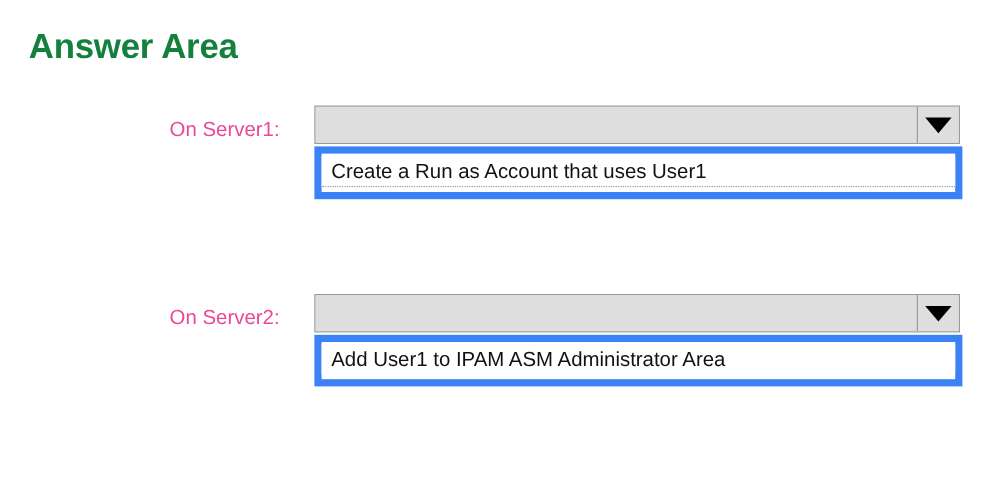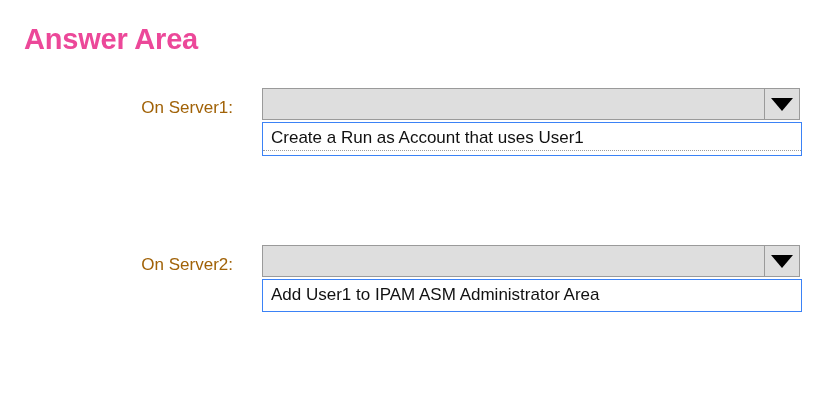--- a/index.html
+++ b/index.html
@@ -17,41 +17,41 @@
   }
 
   .page-title {
     position: absolute;
     left: 24px;
     top: 22px;
     font-size: 29px;
     font-weight: bold;
     letter-spacing: -0.2px;
     line-height: 34px;
-    color: #ec4899;
+    color: #15803d;
   }
 
   
   .answer-row {
     position: absolute;
     left: 0;
     width: 840px;
   }
   .answer-row.row-1 { top: 88px; }
   .answer-row.row-2 { top: 245px; }
 
   .row-label {
     position: absolute;
     left: 30px;
     top: 10px;
     width: 203px;
     text-align: right;
     font-size: 17px;
     line-height: 20px;
-    color: #a16207;
+    color: #ec4899;
     white-space: nowrap;
   }
 
   
   .combo-wrap {
     position: absolute;
     left: 262px;
     top: 0;
     width: 538px;
     height: 32px;
@@ -88,21 +88,21 @@
     border-top: 13px solid #000000;
   }
 
   
   .combo-list {
     position: absolute;
     left: 262px;
     top: 34px;
     width: 540px;
     box-sizing: border-box;
-    border: 1px solid #3b82f6;
+    border: 6px solid #3b82f6;
     background: #ffffff;
     padding: 2px 0 4px 0;
   }
   .combo-list .list-item {
     font-size: 17px;
     line-height: 25px;
     height: 25px;
     padding-left: 8px;
     color: #111111;
     white-space: nowrap;

